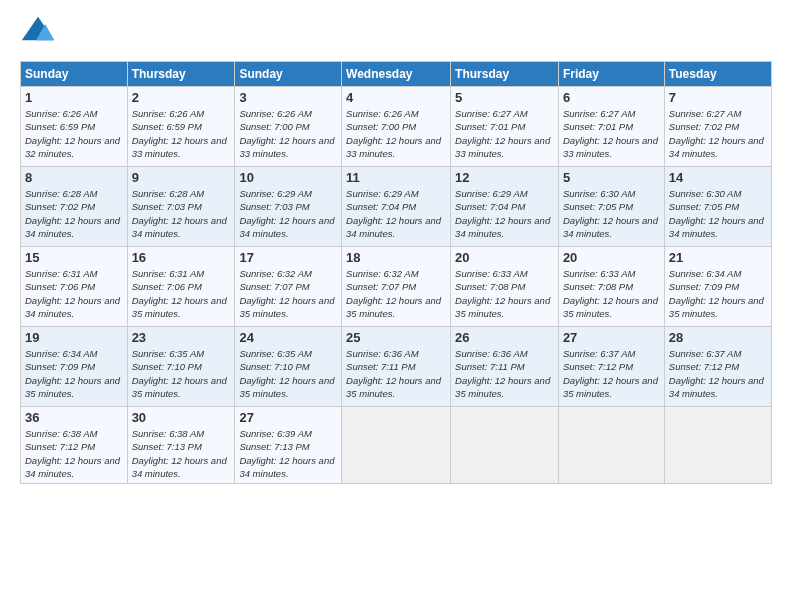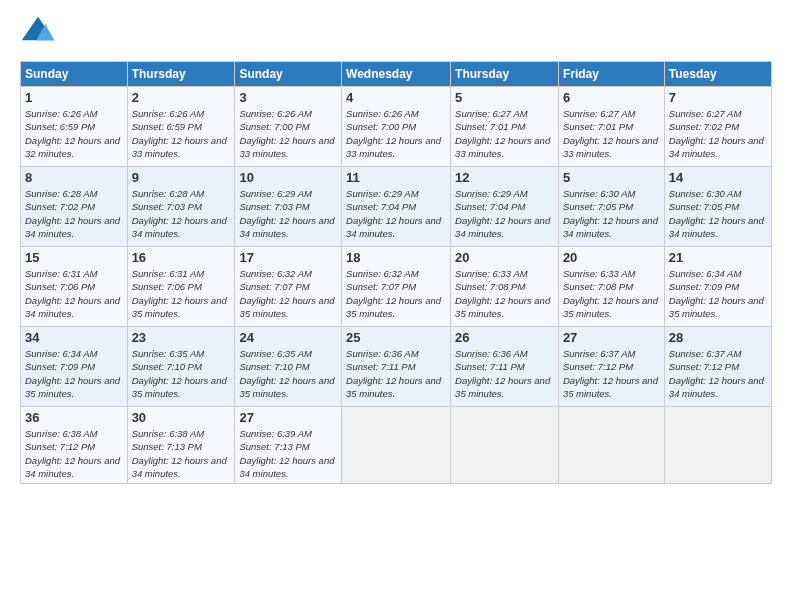--- a/index.html
+++ b/index.html
@@ -217,21 +217,21 @@
             <span class="day-num">20</span>
             <div class="day-info">Sunrise: 6:33 AM<br>Sunset: 7:08 PM<br>Daylight: 12 hours and 35 minutes.</div>
           </td>
           <td>
             <span class="day-num">21</span>
             <div class="day-info">Sunrise: 6:34 AM<br>Sunset: 7:09 PM<br>Daylight: 12 hours and 35 minutes.</div>
           </td>
         </tr>
         <tr>
           <td>
-            <span class="day-num">34</span>
+            <span class="day-num">19</span>
             <div class="day-info">Sunrise: 6:34 AM<br>Sunset: 7:09 PM<br>Daylight: 12 hours and 35 minutes.</div>
           </td>
           <td>
             <span class="day-num">23</span>
             <div class="day-info">Sunrise: 6:35 AM<br>Sunset: 7:10 PM<br>Daylight: 12 hours and 35 minutes.</div>
           </td>
           <td>
             <span class="day-num">24</span>
             <div class="day-info">Sunrise: 6:35 AM<br>Sunset: 7:10 PM<br>Daylight: 12 hours and 35 minutes.</div>
           </td>

